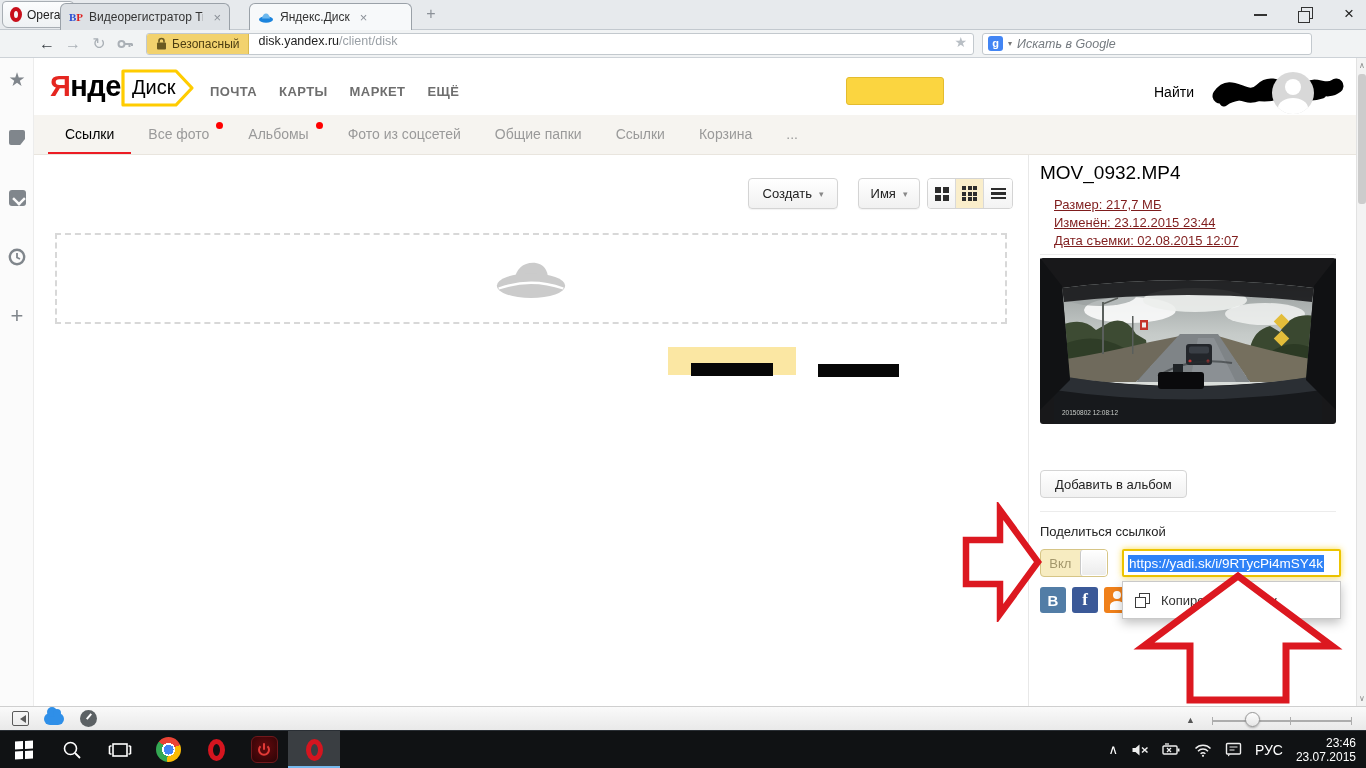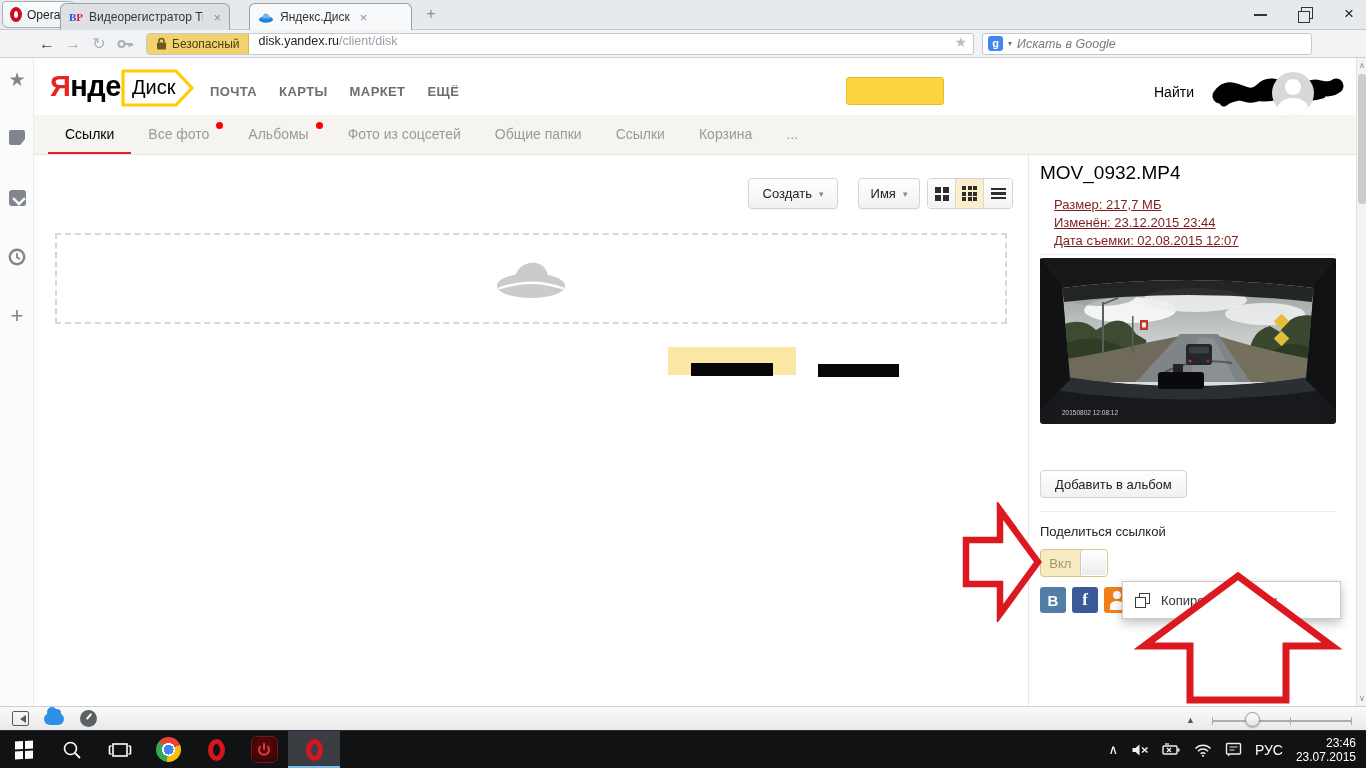--- a/index.html
+++ b/index.html
@@ -373,20 +373,23 @@
         <span>Добавить в альбом</span>
       </div>
 
     <div class="hline" style="top:453px;"></div>
 
     <div class="sharehdr">Поделиться ссылкой</div>
     <div class="toggle">
       <span class="tog-on">Вкл</span>
       <span class="tog-knob"></span>
     </div>
+    <div class="linkbox">
+      <span>https://yadi.sk/i/9RTycPi4mSY4k</span>
+    </div>
     <div class="socrow">
       <div class="soc vk">В</div>
       <div class="soc fb">f</div>
       <div class="soc ok"></div>
     </div>
     <div class="copydrop">
       <span class="copyic"></span>
       <span>Копировать ссылку</span>
     </div>
 

